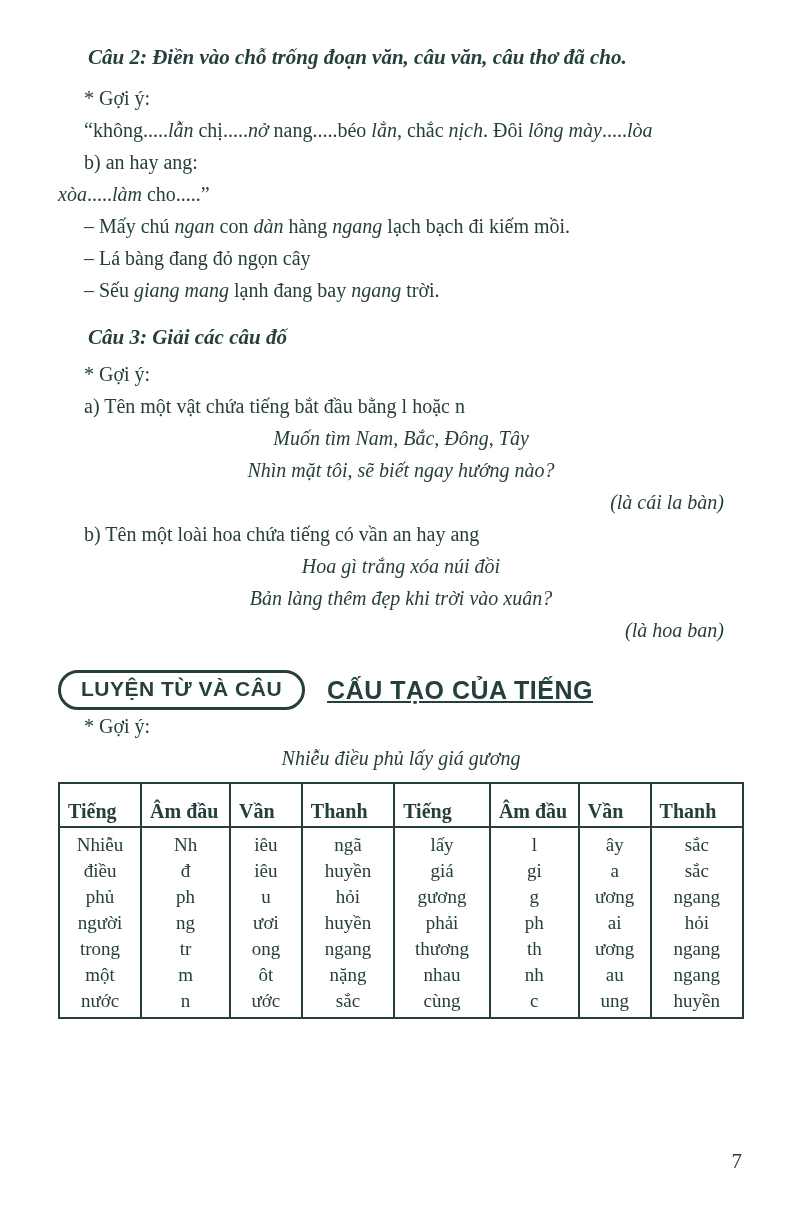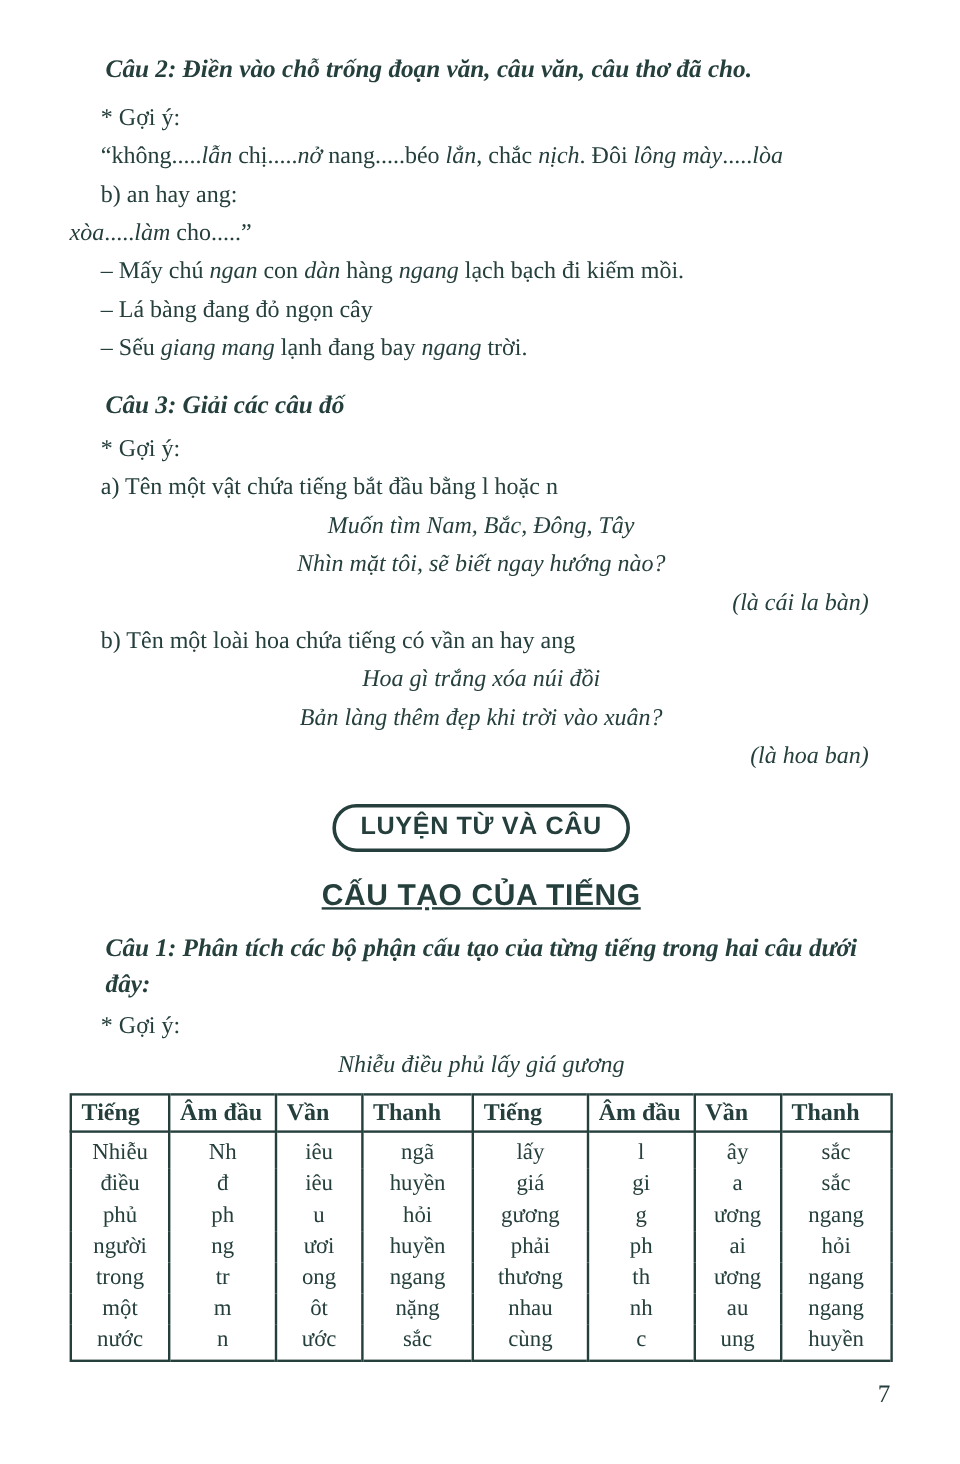--- a/index.html
+++ b/index.html
@@ -31,21 +31,20 @@
   .center { text-align: center; }
   .right  { text-align: right; padding-right: 20px; }
   .it     { font-style: italic; }
   span.it { font-style: italic; }
 
   .section-row {
     display: flex;
     align-items: center;
     gap: 22px;
     margin-top: 24px;
-    flex-direction: column;
   }
   .badge {
     display: inline-block;
     border: 3px solid currentColor;
     border-radius: 24px;
     padding: 4px 20px 6px 20px;
     font-family: "Liberation Sans", "DejaVu Sans", sans-serif;
     font-size: 21px;
     font-weight: bold;
     letter-spacing: 0.5px;
@@ -67,21 +66,21 @@
     border: 2px solid currentColor;
   }
   .analysis th, .analysis td {
     border-left: 2px solid currentColor;
     border-right: 2px solid currentColor;
   }
   .analysis th {
     font-size: 20px;
     font-weight: bold;
     text-align: left;
-    padding: 3px 2px 3px 8px;
+    padding: 16px 2px 3px 8px;
     border-bottom: 2px solid currentColor;
   }
   .analysis td {
     font-size: 19px;
     text-align: center;
     line-height: 26px;
     padding: 0 2px;
   }
   .analysis tbody tr:first-child td { padding-top: 4px; }
   .analysis tbody tr:last-child td { padding-bottom: 3px; text-align: center; }
@@ -117,21 +116,20 @@
     <p class="line ind">b) Tên một loài hoa chứa tiếng có vần an hay ang</p>
     <p class="line center it">Hoa gì trắng xóa núi đồi</p>
     <p class="line center it">Bản làng thêm đẹp khi trời vào xuân?</p>
     <p class="line right it">(là hoa ban)</p>
 
     <div class="section-row">
       <span class="badge">LUYỆN TỪ VÀ CÂU</span>
       <span class="section-title">CẤU TẠO CỦA TIẾNG</span>
     </div>
 
-    <p class="h-bi mt14" style="text-indent:0;">Câu 1: Phân tích các bộ phận cấu tạo của từng tiếng trong hai câu dưới đây:</p>
     <p class="line ind">* Gợi ý:</p>
     <p class="line center it">Nhiễu điều phủ lấy giá gương</p>
 
     <table class="analysis">
       <colgroup>
         <col style="width:12%">
         <col style="width:13%">
         <col style="width:10.5%">
         <col style="width:13.5%">
         <col style="width:14%">

